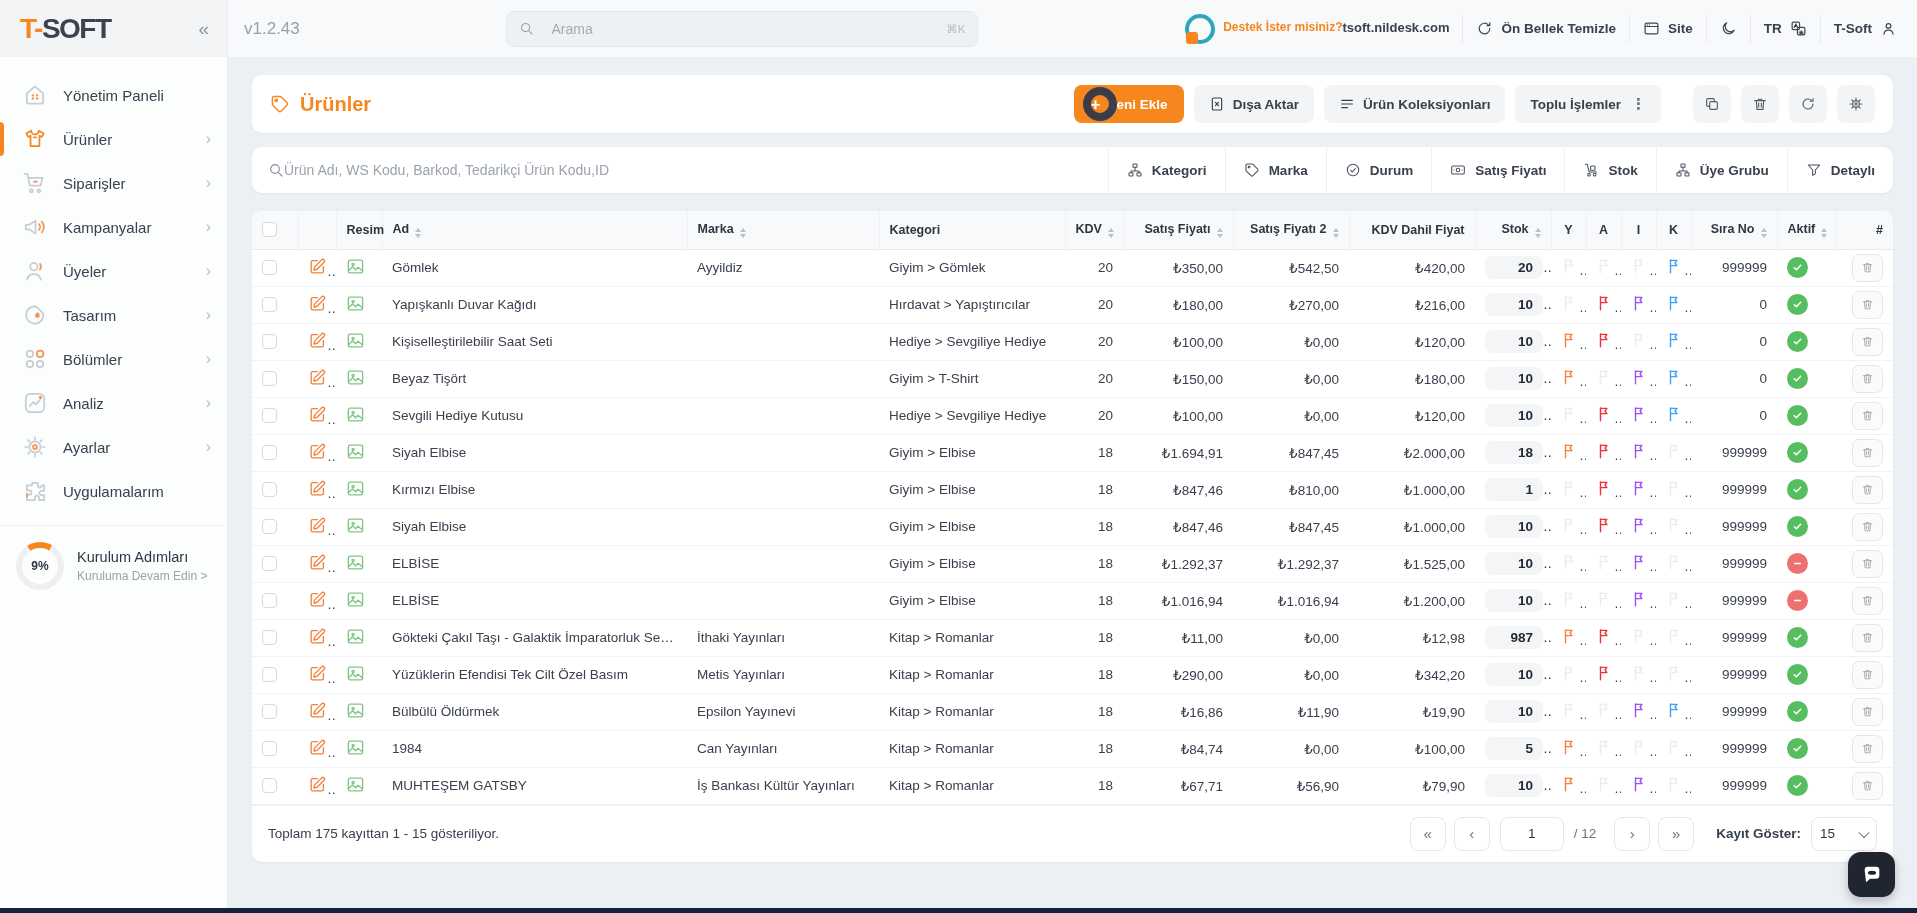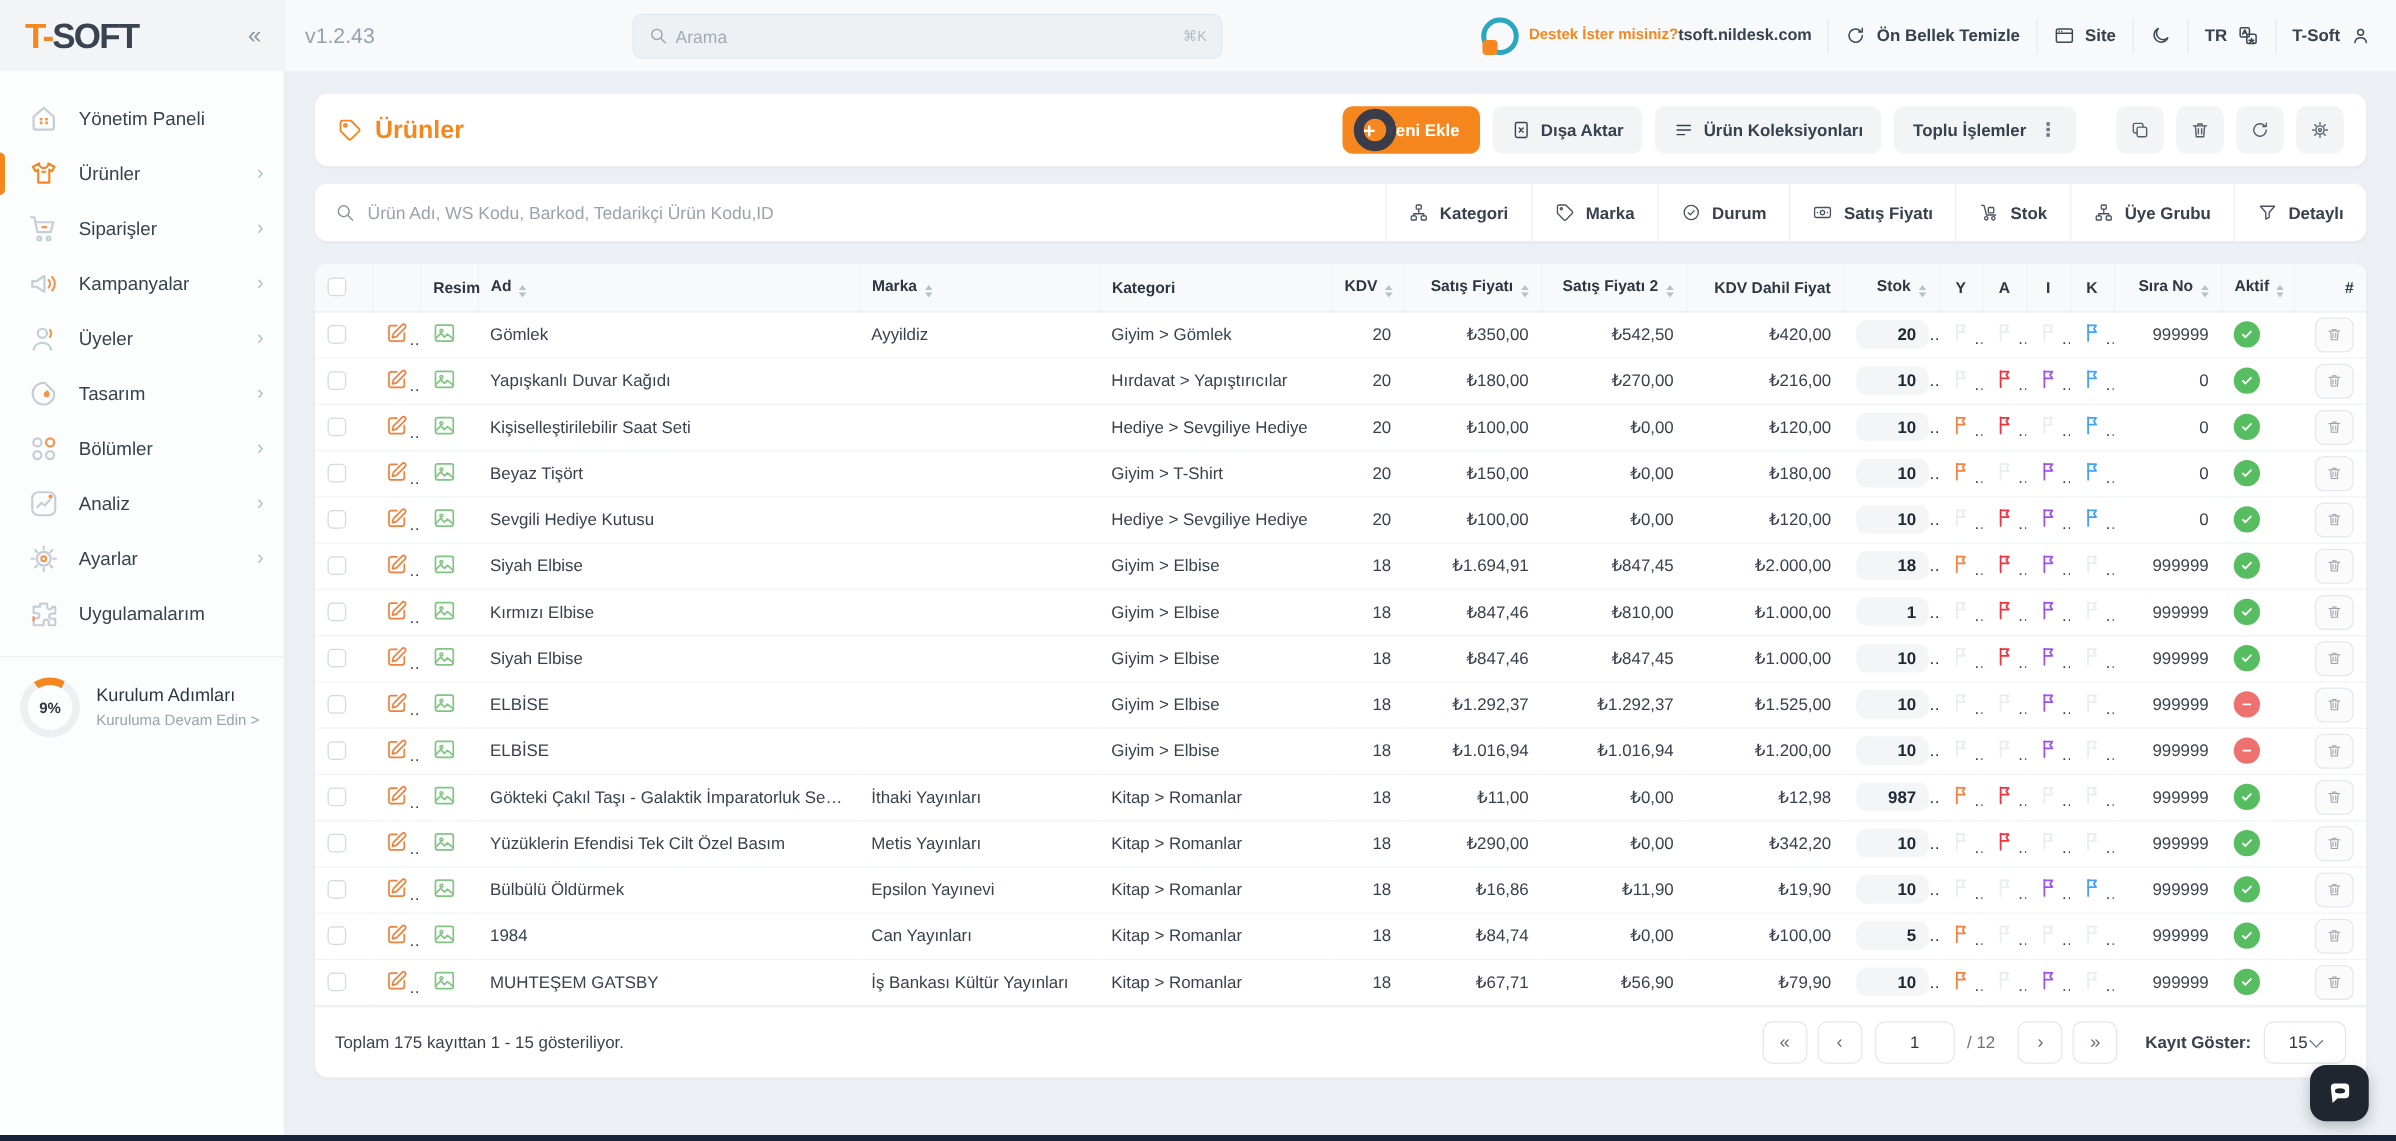--- a/index.html
+++ b/index.html
@@ -28,21 +28,21 @@
   .donut{width:48px;height:48px;min-width:48px;border-radius:50%;background:conic-gradient(from -32deg,#f6871f 0 62deg,#edeff2 62deg 360deg);display:grid;place-items:center}
   .donut-in{width:36px;height:36px;border-radius:50%;background:#fcfdfd;display:grid;place-items:center;font-size:12px;font-weight:700;color:#2e3644}
   .setup-title{font-size:14.5px;font-weight:400;color:#2e3644;white-space:nowrap}
   .setup-sub{font-size:12px;color:#9aa2ad;margin-top:4px;white-space:nowrap}
 
   
   .main{flex:1;display:flex;flex-direction:column;min-width:0}
   .topbar{height:57px;min-height:57px;background:#f8f9fb;display:flex;align-items:center;padding:0 20px 0 16px}
   .version{font-size:17px;color:#98a0ab}
   .spacer{flex:1}
-  .search{width:472px;height:36px;background:#eef1f4;border:1px solid #e4e8ec;border-radius:8px;display:flex;align-items:center;gap:6px;padding:0 12px;cursor:text}
+  .search{width:472px;height:36px;background:#eef1f4;border:1px solid #e4e8ec;border-radius:8px;display:flex;align-items:center;gap:17px;padding:0 12px;cursor:text}
   .search svg{width:15px;height:15px;fill:none;stroke:#9aa2ad;stroke-width:1.8;stroke-linecap:round}
   .search .ph{flex:1;font-size:14px;color:#a4abb6}
   .search .kbd{font-size:11.5px;color:#b4bbc5}
   .tb-right{display:flex;align-items:center}
   .tb-sep{width:1px;height:28px;background:#e7eaee;margin:0 13px}
   .tb-item{display:flex;align-items:center;gap:8px;font-size:13.5px;font-weight:600;color:#39414e;cursor:pointer;white-space:nowrap}
   .tb-ic{display:inline-flex}
   .tb-ic svg{width:17px;height:17px;fill:none;stroke:#3f4754;stroke-width:1.7;stroke-linecap:round;stroke-linejoin:round}
   .support-text{display:flex;flex-direction:row;line-height:1.25}
   .support-text .l1{font-size:12px;color:#f6871f;font-weight:600}
@@ -63,21 +63,21 @@
   .btn .ic svg{width:16px;height:16px;fill:none;stroke:currentColor;stroke-width:1.7;stroke-linecap:round;stroke-linejoin:round}
   .btn-primary{background:#f6871f;color:#fff;position:relative;padding:0 16px}
   .btn-primary .plus{font-size:17px;font-weight:700;line-height:1}
   .click-ring{position:absolute;left:9px;top:50%;transform:translateY(-50%);width:34px;height:34px;border:8px solid rgba(48,56,76,.95);border-radius:50%;pointer-events:none}
   .btn .dots{font-size:15px;color:#6b7380;margin-left:2px}
   .icon-btns{display:flex;align-items:center;gap:10px;margin-left:22px}
   .sq-btn{width:38px;height:38px;border:none;border-radius:8px;background:#f3f4f6;display:grid;place-items:center;cursor:pointer;color:#555d6a}
   .sq-btn svg{width:16px;height:16px;fill:none;stroke:currentColor;stroke-width:1.7;stroke-linecap:round;stroke-linejoin:round}
 
   .filter-card{margin-top:14px;height:46px;display:flex;align-items:stretch;overflow:hidden}
-  .tbl-search{flex:1;display:flex;align-items:center;gap:10px;padding:0 16px;cursor:text}
+  .tbl-search{flex:1;display:flex;align-items:center;padding:0 16px;cursor:text}
   .tbl-search svg{width:16px;height:16px;fill:none;stroke:#8b939f;stroke-width:1.8;stroke-linecap:round}
   .tbl-search .ph{font-size:14px;color:#9aa2ad}
   .filter-btn{display:flex;align-items:center;gap:9px;padding:0 18px;border-left:1px solid #eef0f3;font-size:13.5px;font-weight:600;color:#39414e;cursor:pointer;white-space:nowrap}
   .filter-btn svg{width:16px;height:16px;fill:none;stroke:#4a5260;stroke-width:1.6;stroke-linecap:round;stroke-linejoin:round}
 
   
   .table-card{margin-top:18px;overflow:hidden}
   table{width:100%;border-collapse:collapse;table-layout:fixed}
   thead th{height:38px;background:#f8f9fa;border-bottom:1px solid #e8eaee;border-right:1px solid #eff1f4;font-size:12.5px;font-weight:700;color:#2e3644;text-align:left;padding:0 10px;white-space:nowrap}
   thead th:last-child{border-right:none}
@@ -111,21 +111,21 @@
   .trash-btn{width:31px;height:28px;border:1px solid #e4e7eb;border-radius:7px;background:#fbfbfc;display:inline-grid;place-items:center;color:#9aa1ab;cursor:pointer}
   .trash-btn svg{width:13px;height:13px;fill:none;stroke:currentColor;stroke-width:1.6;stroke-linecap:round;stroke-linejoin:round}
 
   .table-footer{display:flex;align-items:center;padding:11px 16px;border-top:1px solid #eef0f2}
   .tf-summary{font-size:13.5px;color:#39414e}
   .pager{display:flex;align-items:center;margin-left:auto}
   .pg-btn{width:36px;height:34px;border:1px solid #e3e6ea;border-radius:8px;background:#fff;display:grid;place-items:center;font-size:15px;color:#6b7380;margin-left:8px;cursor:pointer;font-family:inherit}
   .pg-input{width:64px;height:34px;border:1px solid #e3e6ea;border-radius:8px;background:#fff;margin-left:10px;display:flex;align-items:center;justify-content:center;font-size:13.5px;color:#2e3644;cursor:text}
   .pg-total{font-size:13.5px;color:#6b7380;margin:0 10px}
   .pp-label{font-size:13.5px;font-weight:600;color:#39414e;margin-left:22px}
-  .pp-select{width:66px;height:34px;border:1px solid #e3e6ea;border-radius:8px;background:#fff;margin-left:10px;display:flex;align-items:center;justify-content:space-between;padding:0 19px;font-size:13.5px;color:#2e3644;cursor:pointer}
+  .pp-select{width:66px;height:34px;border:1px solid #e3e6ea;border-radius:8px;background:#fff;margin-left:10px;display:flex;align-items:center;justify-content:space-between;padding:0 8px;font-size:13.5px;color:#2e3644;cursor:pointer}
   .caret{width:8px;height:8px;border-right:1.7px solid #6b7380;border-bottom:1.7px solid #6b7380;transform:rotate(45deg) translate(-1px,-1px)}
 
   .bottom-strip{margin-top:14px;height:34px;background:rgba(255,255,255,.62);border-radius:8px;display:flex;align-items:center;gap:9px;padding:0 14px;font-size:13px;font-weight:600;color:#39414e;cursor:pointer}
   .bottom-strip svg{width:15px;height:15px;fill:none;stroke:#4a5260;stroke-width:1.7;stroke-linecap:round;stroke-linejoin:round}
 
   .chat-fab{position:absolute;right:22px;bottom:16px;width:47px;height:45px;border:none;border-radius:13px;background:#20262f;display:grid;place-items:center;cursor:pointer;box-shadow:0 4px 10px rgba(16,24,40,.25)}
   .chat-fab svg{width:22px;height:22px}
   .bottom-line{position:absolute;left:0;right:0;bottom:0;height:5px;background:#16223a}
 </style>
 </head>

